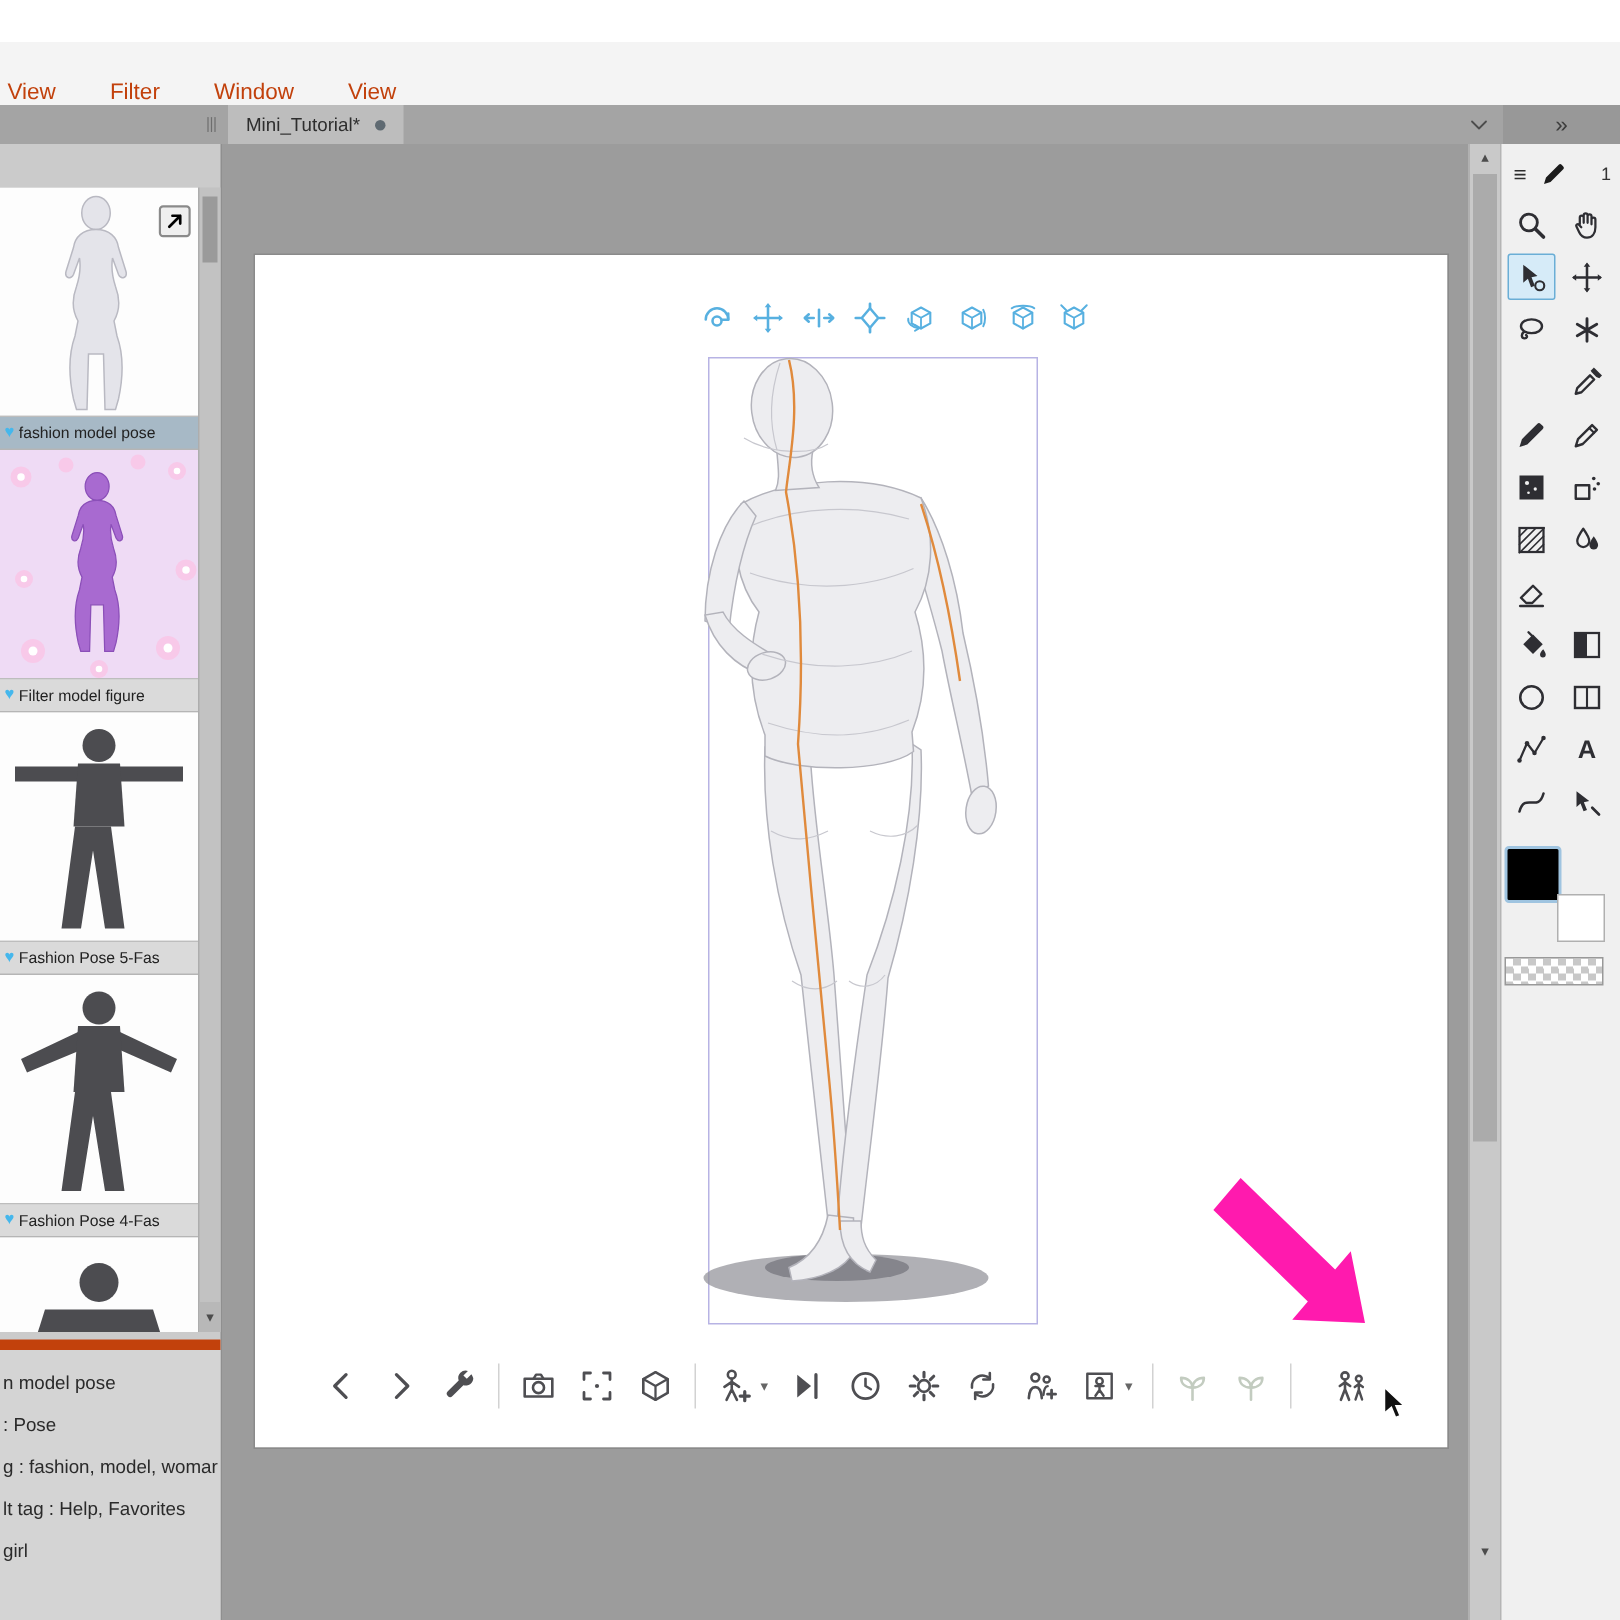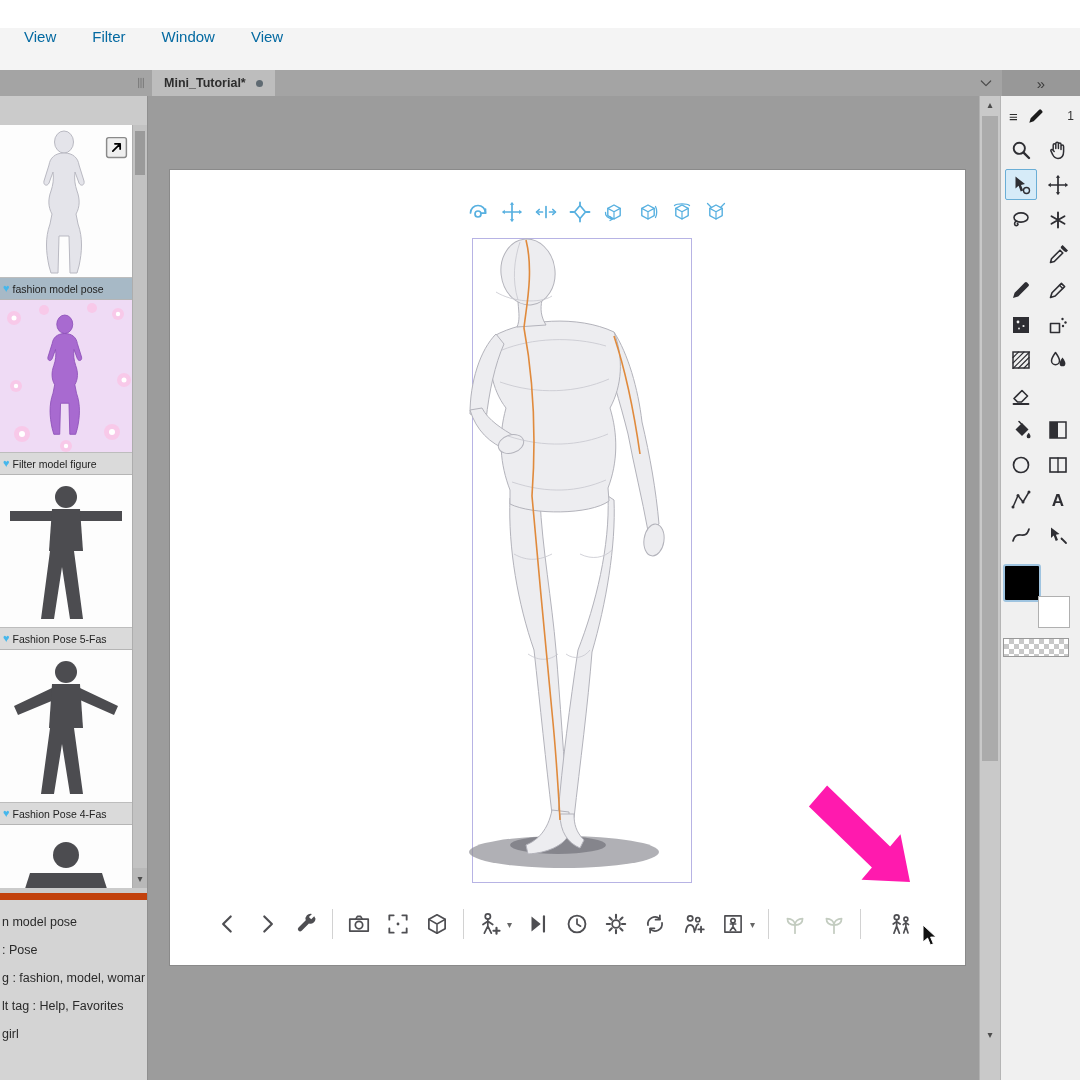--- a/index.html
+++ b/index.html
@@ -1,31 +1,31 @@
 <!DOCTYPE html>
 <html><head>
 <meta charset="utf-8">
 <style>
   html,body{margin:0;padding:0;}
   body{width:1080px;height:1080px;position:relative;background:#fff;overflow:hidden;
        font-family:"Liberation Sans",sans-serif;}
 
   
   .menu-bar{position:absolute;left:0;top:28px;width:100%;height:42px;background:#f4f4f4;
-            display:flex;align-items:flex-start;gap:36px;padding-left:24px;box-sizing:border-box;
-            font-size:15px;color:#0369a1;}
+            display:flex;align-items:flex-end;gap:36px;padding-left:5px;box-sizing:border-box;
+            font-size:15px;color:#c2410c;}
   .menu-item{cursor:default;}
 
   
   .tab-bar{position:absolute;left:0;top:70px;width:100%;height:26px;background:#a4a4a4;
            display:flex;align-items:center;}
   .tab-grip{width:14px;height:16px;margin-left:134px;color:#6e6e6e;}
   .tab-grip svg{width:100%;height:100%;}
   .tab{height:26px;background:#bdbdbd;display:flex;align-items:center;
-       padding:0 12px 0 12px;font-size:12.5px;color:#2e2e2e;gap:10px;margin-left:4px;font-weight:bold;}
+       padding:0 12px 0 12px;font-size:12.5px;color:#2e2e2e;gap:10px;margin-left:4px;}
   .tab-dot{width:7px;height:7px;border-radius:50%;background:#5f6a72;}
   .tab-chevron{width:16px;height:16px;color:#4c4c4c;margin-left:auto;margin-right:8px;}
   .tab-chevron svg{width:100%;height:100%;}
   .tab-overflow{width:78px;height:26px;background:#989898;color:#3c3c3c;display:flex;
                 align-items:center;justify-content:center;font-size:15px;}
 
   
   .left-panel{position:absolute;left:0;top:96px;width:148px;bottom:0;background:#cbcbcb;
               border-right:1px solid #8f8f8f;box-sizing:border-box;}
   .materials-list{position:absolute;left:0;top:29px;width:133px;height:763px;overflow:hidden;}

